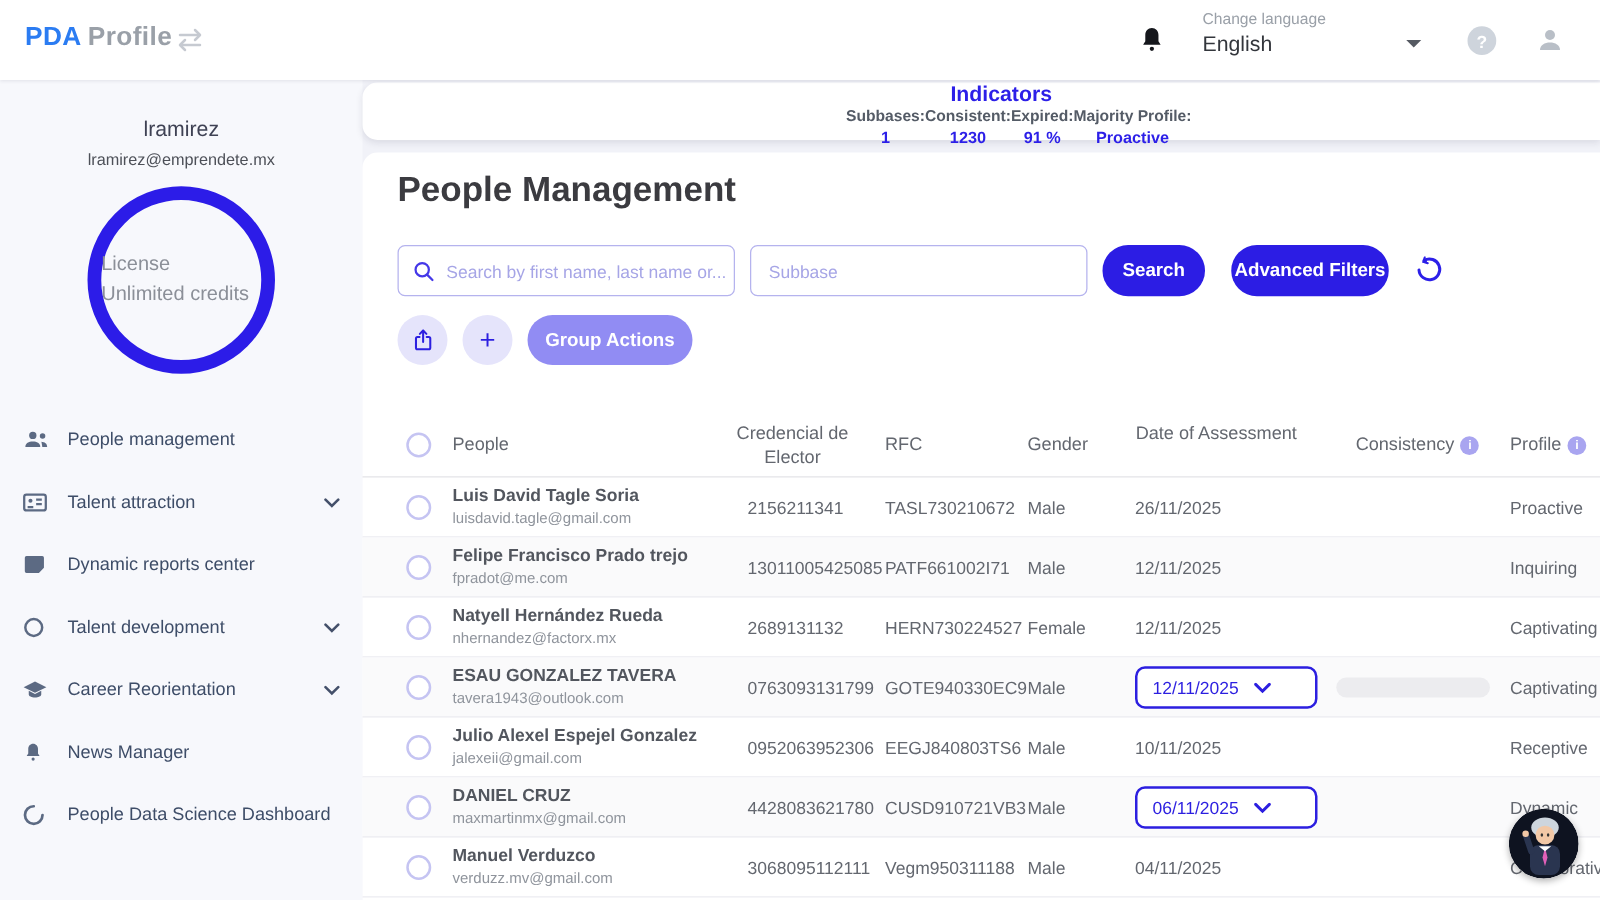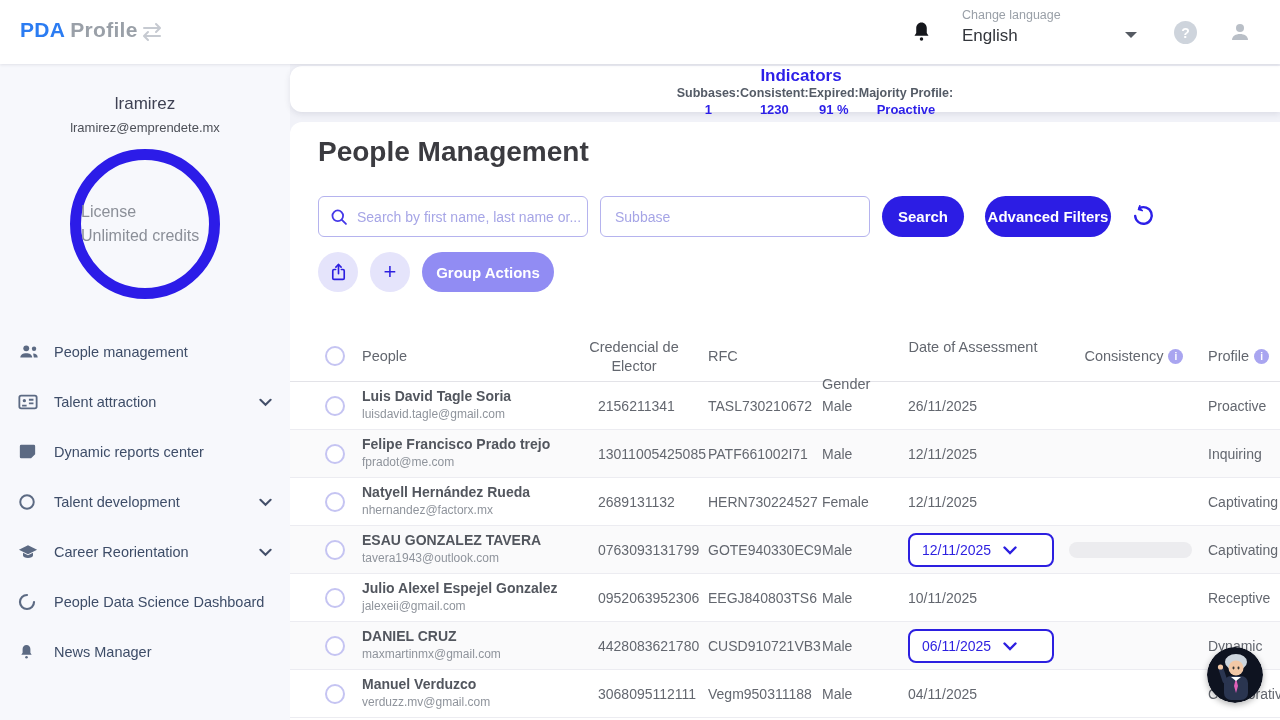--- a/index.html
+++ b/index.html
@@ -85,21 +85,21 @@
               cursor:pointer; font-family:"Liberation Sans",sans-serif; }
 
   
   .thead{ position:absolute; left:0; top:210px; width:990px; height:50px; border-bottom:1px solid #e3e3e8;
           color:#63676f; font-size:14.5px; }
   .radio{ width:20px; height:20px; border-radius:50%; border:2px solid #c5c4f2; background:#fff; cursor:pointer; }
   .thead .radio{ position:absolute; left:35px; top:14px; }
   .h-people{ position:absolute; left:72px; top:16px; }
   .h-cred{ position:absolute; left:284px; top:6px; width:120px; text-align:center; line-height:19px; }
   .h-rfc{ position:absolute; left:418px; top:16px; }
-  .h-gender{ position:absolute; left:532px; top:16px;margin-top:28px; }
+  .h-gender{ position:absolute; left:532px; top:16px; }
   .h-date{ position:absolute; left:608px; top:6px; width:150px; text-align:center; line-height:19px; }
   .h-cons{ position:absolute; left:779px; top:16px; width:130px; display:flex; justify-content:center; gap:5px; align-items:center; }
   .h-prof{ position:absolute; left:918px; top:16px; display:flex; gap:5px; align-items:center; }
   .info-ic{ width:15px; height:15px; border-radius:50%; background:#a9a5f0; color:#fff; font-size:10px;
             font-weight:700; display:flex; align-items:center; justify-content:center; font-style:normal; cursor:pointer; }
 
   .tbody{ position:absolute; left:0; top:260px; width:990px; }
   .trow{ position:relative; height:48px; border-bottom:1px solid #ececf1; }
   .trow:nth-child(even){ background:#fafafb; }
   .trow .radio{ position:absolute; left:35px; top:14px; }
@@ -231,34 +231,34 @@
         </span>
       <span class="m-label">Career Reorientation</span>
       <span class="m-chev">
           <svg width="13" height="9" viewBox="0 0 14 9" fill="none" stroke="currentColor" stroke-width="2.2" stroke-linecap="round">
             <path d="M1.5 1.5 7 7l5.5-5.5"></path>
           </svg>
         </span>
     </div>
     <div class="menu-item">
       <span class="m-ic">
-          <svg width="18" height="18" viewBox="0 0 20 20" fill="none" stroke="currentColor" stroke-width="2.4" stroke-linecap="round">
-            <path d="M10 2.2a7.8 7.8 0 1 0 7.8 7.8"></path>
-          </svg>
-        </span>
-      <span class="m-label">People Data Science Dashboard</span>
-    </div>
-    <div class="menu-item">
-      <span class="m-ic">
           <svg width="17" height="18" viewBox="0 0 24 24" fill="currentColor">
             <path d="M12 2c-3.3 0-5.5 2.6-5.5 5.8V13l-1.8 3h14.6l-1.8-3V7.8C17.5 4.6 15.3 2 12 2z"></path>
             <circle cx="12" cy="19.4" r="1.8"></circle>
           </svg>
         </span>
       <span class="m-label">News Manager</span>
+    </div>
+    <div class="menu-item">
+      <span class="m-ic">
+          <svg width="18" height="18" viewBox="0 0 20 20" fill="none" stroke="currentColor" stroke-width="2.4" stroke-linecap="round">
+            <path d="M10 2.2a7.8 7.8 0 1 0 7.8 7.8"></path>
+          </svg>
+        </span>
+      <span class="m-label">People Data Science Dashboard</span>
     </div>
   </div>
 </div>
 
 <div class="indbar">
   <span class="ind-title">Indicators</span>
   <div class="ind-items">
     <div class="ind-item">
       <div class="ind-label">Subbases:</div>
       <div class="ind-value">1</div>

